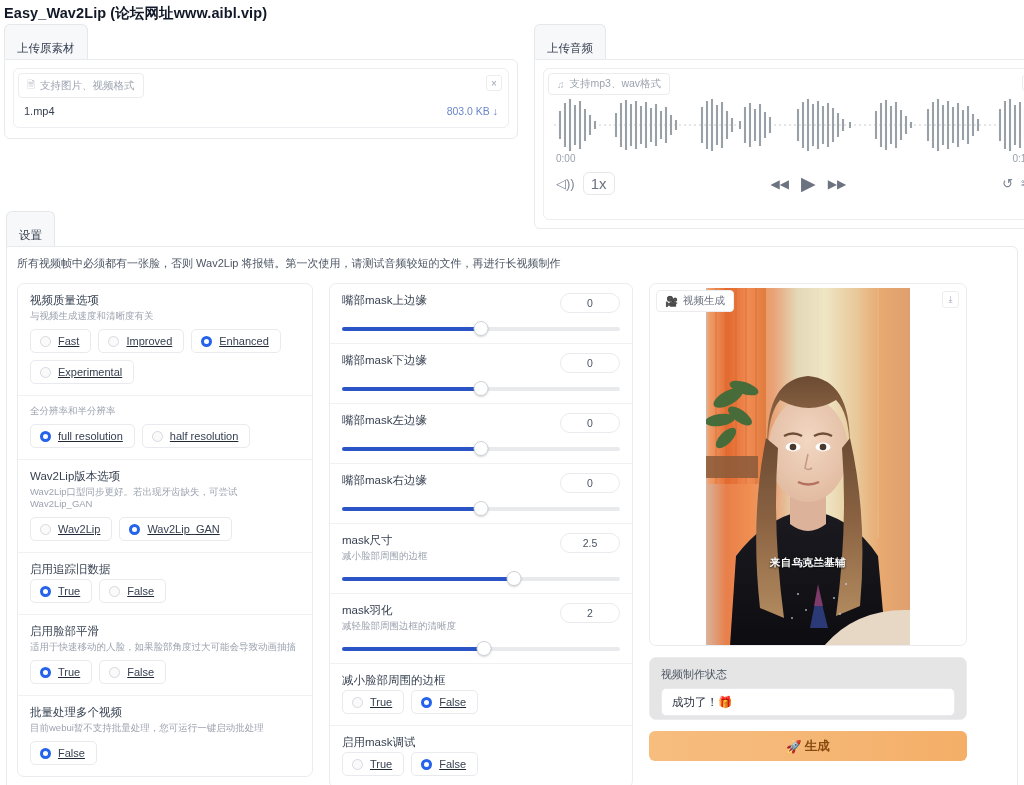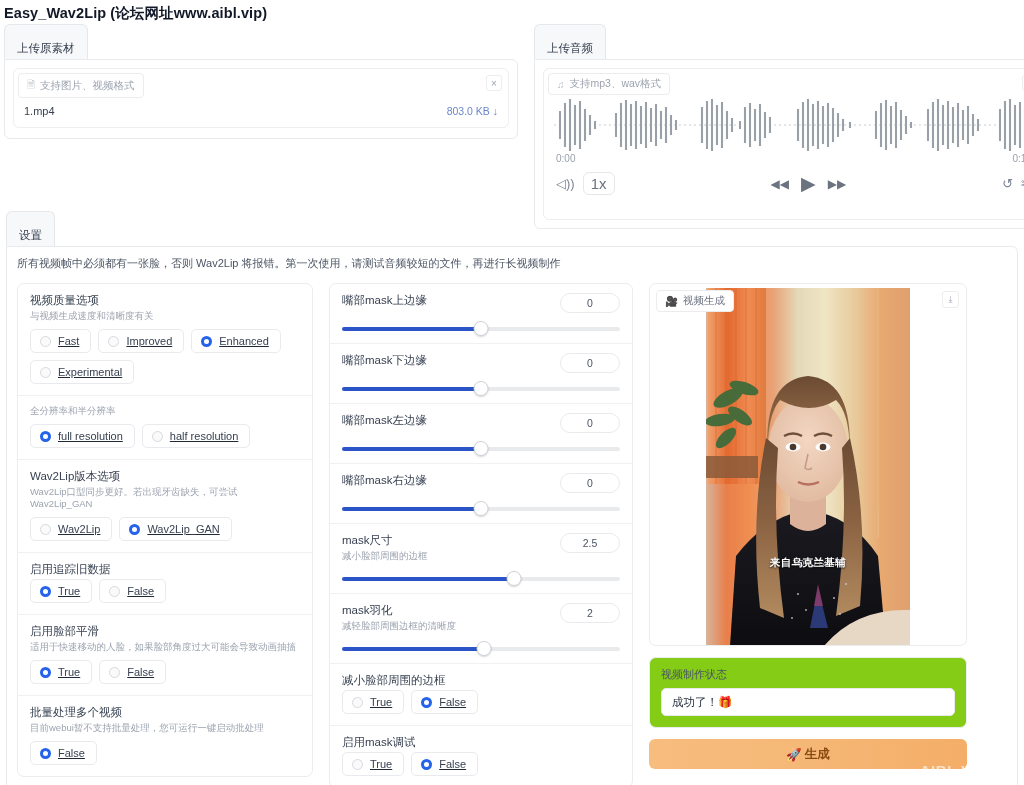--- a/index.html
+++ b/index.html
@@ -148,21 +148,21 @@
     display: flex; align-items: center; justify-content: center;
   }
   .videoart { position: absolute; left: 56px; top: 4px; width: 204px; height: 358px; overflow: hidden; }
   .subtitle {
     position: absolute; left: 0; right: 0; bottom: 76px; text-align: center;
     font-size: 10.5px; color: #fff; font-weight: bold;
     text-shadow: 0 1px 2px rgba(0,0,0,.85);
     letter-spacing: .4px; z-index: 4;
   }
   .statuscard {
-    border: 1px solid #eaecef; border-radius: 7px; background: #84cc16; padding: 9px 11px 11px 11px;
+    border: 1px solid #eaecef; border-radius: 7px; background: #e5e5e5; padding: 9px 11px 3px 11px;
   }
   .statuslabel { font-size: 11px; color: #4b5563; margin-bottom: 6px; }
   .statusbox {
     border: 1px solid #e8eaee; border-radius: 5px; background: #fff;
     font-size: 11.5px; color: #1f2937; padding: 7px 10px; height: 28px;
     display: flex; align-items: center; gap: 5px;
   }
   .genbtn {
     border: none; border-radius: 6px; width: 100%; height: 30px;
     background: linear-gradient(90deg,#f7bd7e 0%,#f5b877 45%,#f4ae68 100%);

